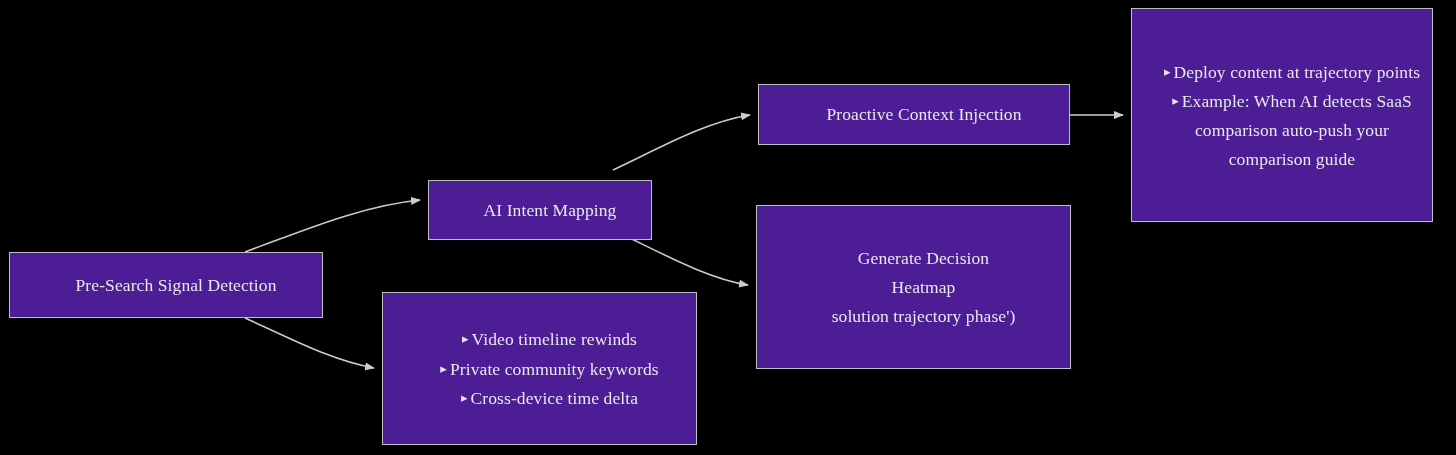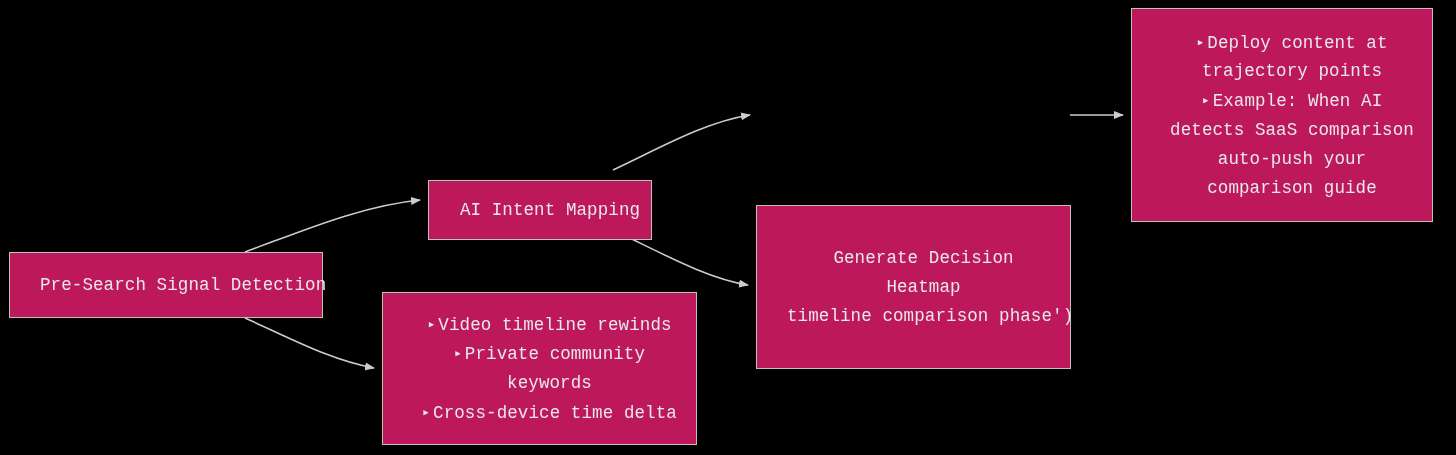--- a/index.html
+++ b/index.html
@@ -24,30 +24,30 @@
     position: absolute;
     left: 0;
     top: 0;
     width: 1456px;
     height: 455px;
     pointer-events: none;
   }
   .node {
     position: absolute;
     box-sizing: border-box;
-    background: #be185d;
+    background: #4c1d95;
     border: 1px solid #bfbfbf;
     color: #e8e8e8;
     display: flex;
     align-items: center;
     justify-content: center;
     text-align: center;
     font-size: 17.5px;
     line-height: 29px;
-    font-family: Liberation Mono, monospace;
+    font-family: Liberation Serif, serif;
     letter-spacing: 0.1px;
     padding-left: 20px;
   }
   .node-inner {
     width: 100%;
     padding: 0 10px;
     box-sizing: border-box;
   }
   .line {
     display: block;
@@ -105,26 +105,31 @@
   </div>
 
   <div class="node" id="node-signals">
     <div class="node-inner">
       <span class="line wrap"><span class="bullet">▸</span><span>Video timeline rewinds</span></span>
       <span class="line wrap"><span class="bullet">▸</span><span>Private community keywords</span></span>
       <span class="line wrap"><span class="bullet">▸</span><span>Cross-device time delta</span></span>
     </div>
   </div>
 
+  <div class="node" id="node-proactive">
+    <div class="node-inner">
+      <span class="line">Proactive Context Injection</span>
+    </div>
+  </div>
 
   <div class="node" id="node-heatmap">
     <div class="node-inner">
       <span class="line">Generate Decision</span>
       <span class="line">Heatmap</span>
-      <span class="line">timeline comparison phase')</span>
+      <span class="line">solution trajectory phase')</span>
     </div>
   </div>
 
   <div class="node" id="node-deploy">
     <div class="node-inner">
       <span class="line wrap"><span class="bullet">▸</span><span>Deploy content at trajectory points</span></span>
       <span class="line wrap"><span class="bullet">▸</span><span>Example: When AI detects SaaS comparison auto-push your comparison guide</span></span>
     </div>
   </div>
 

